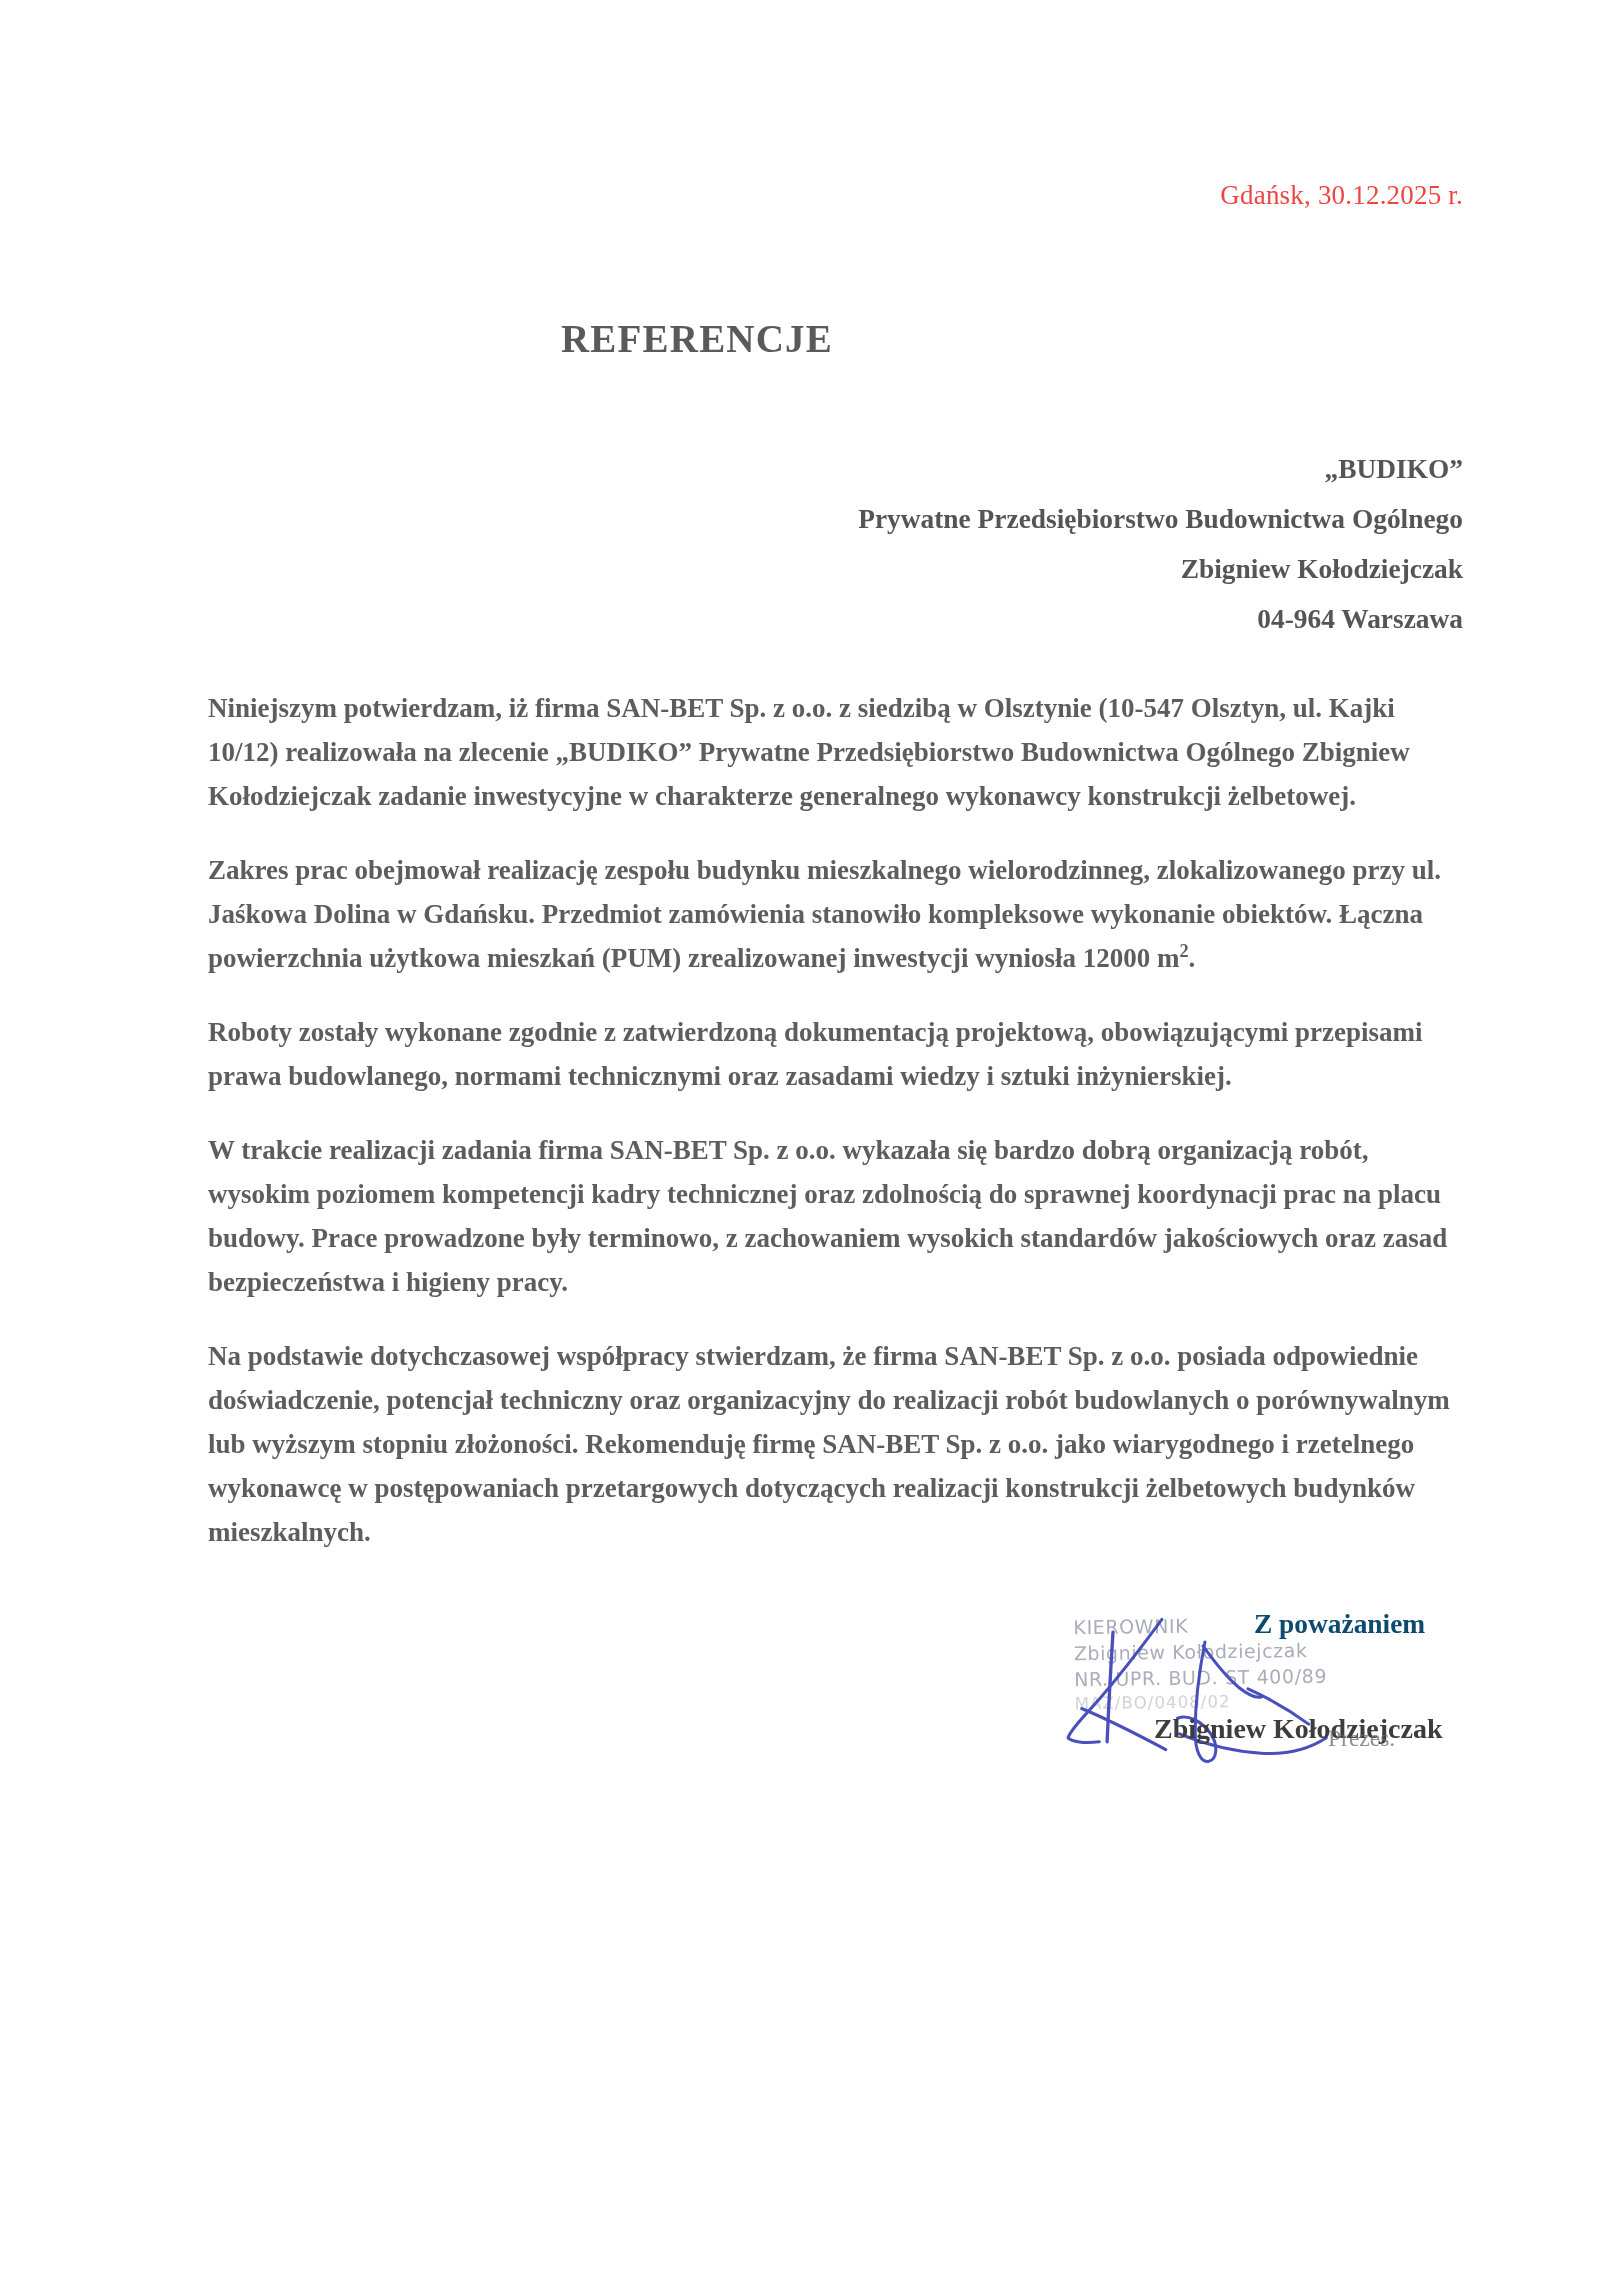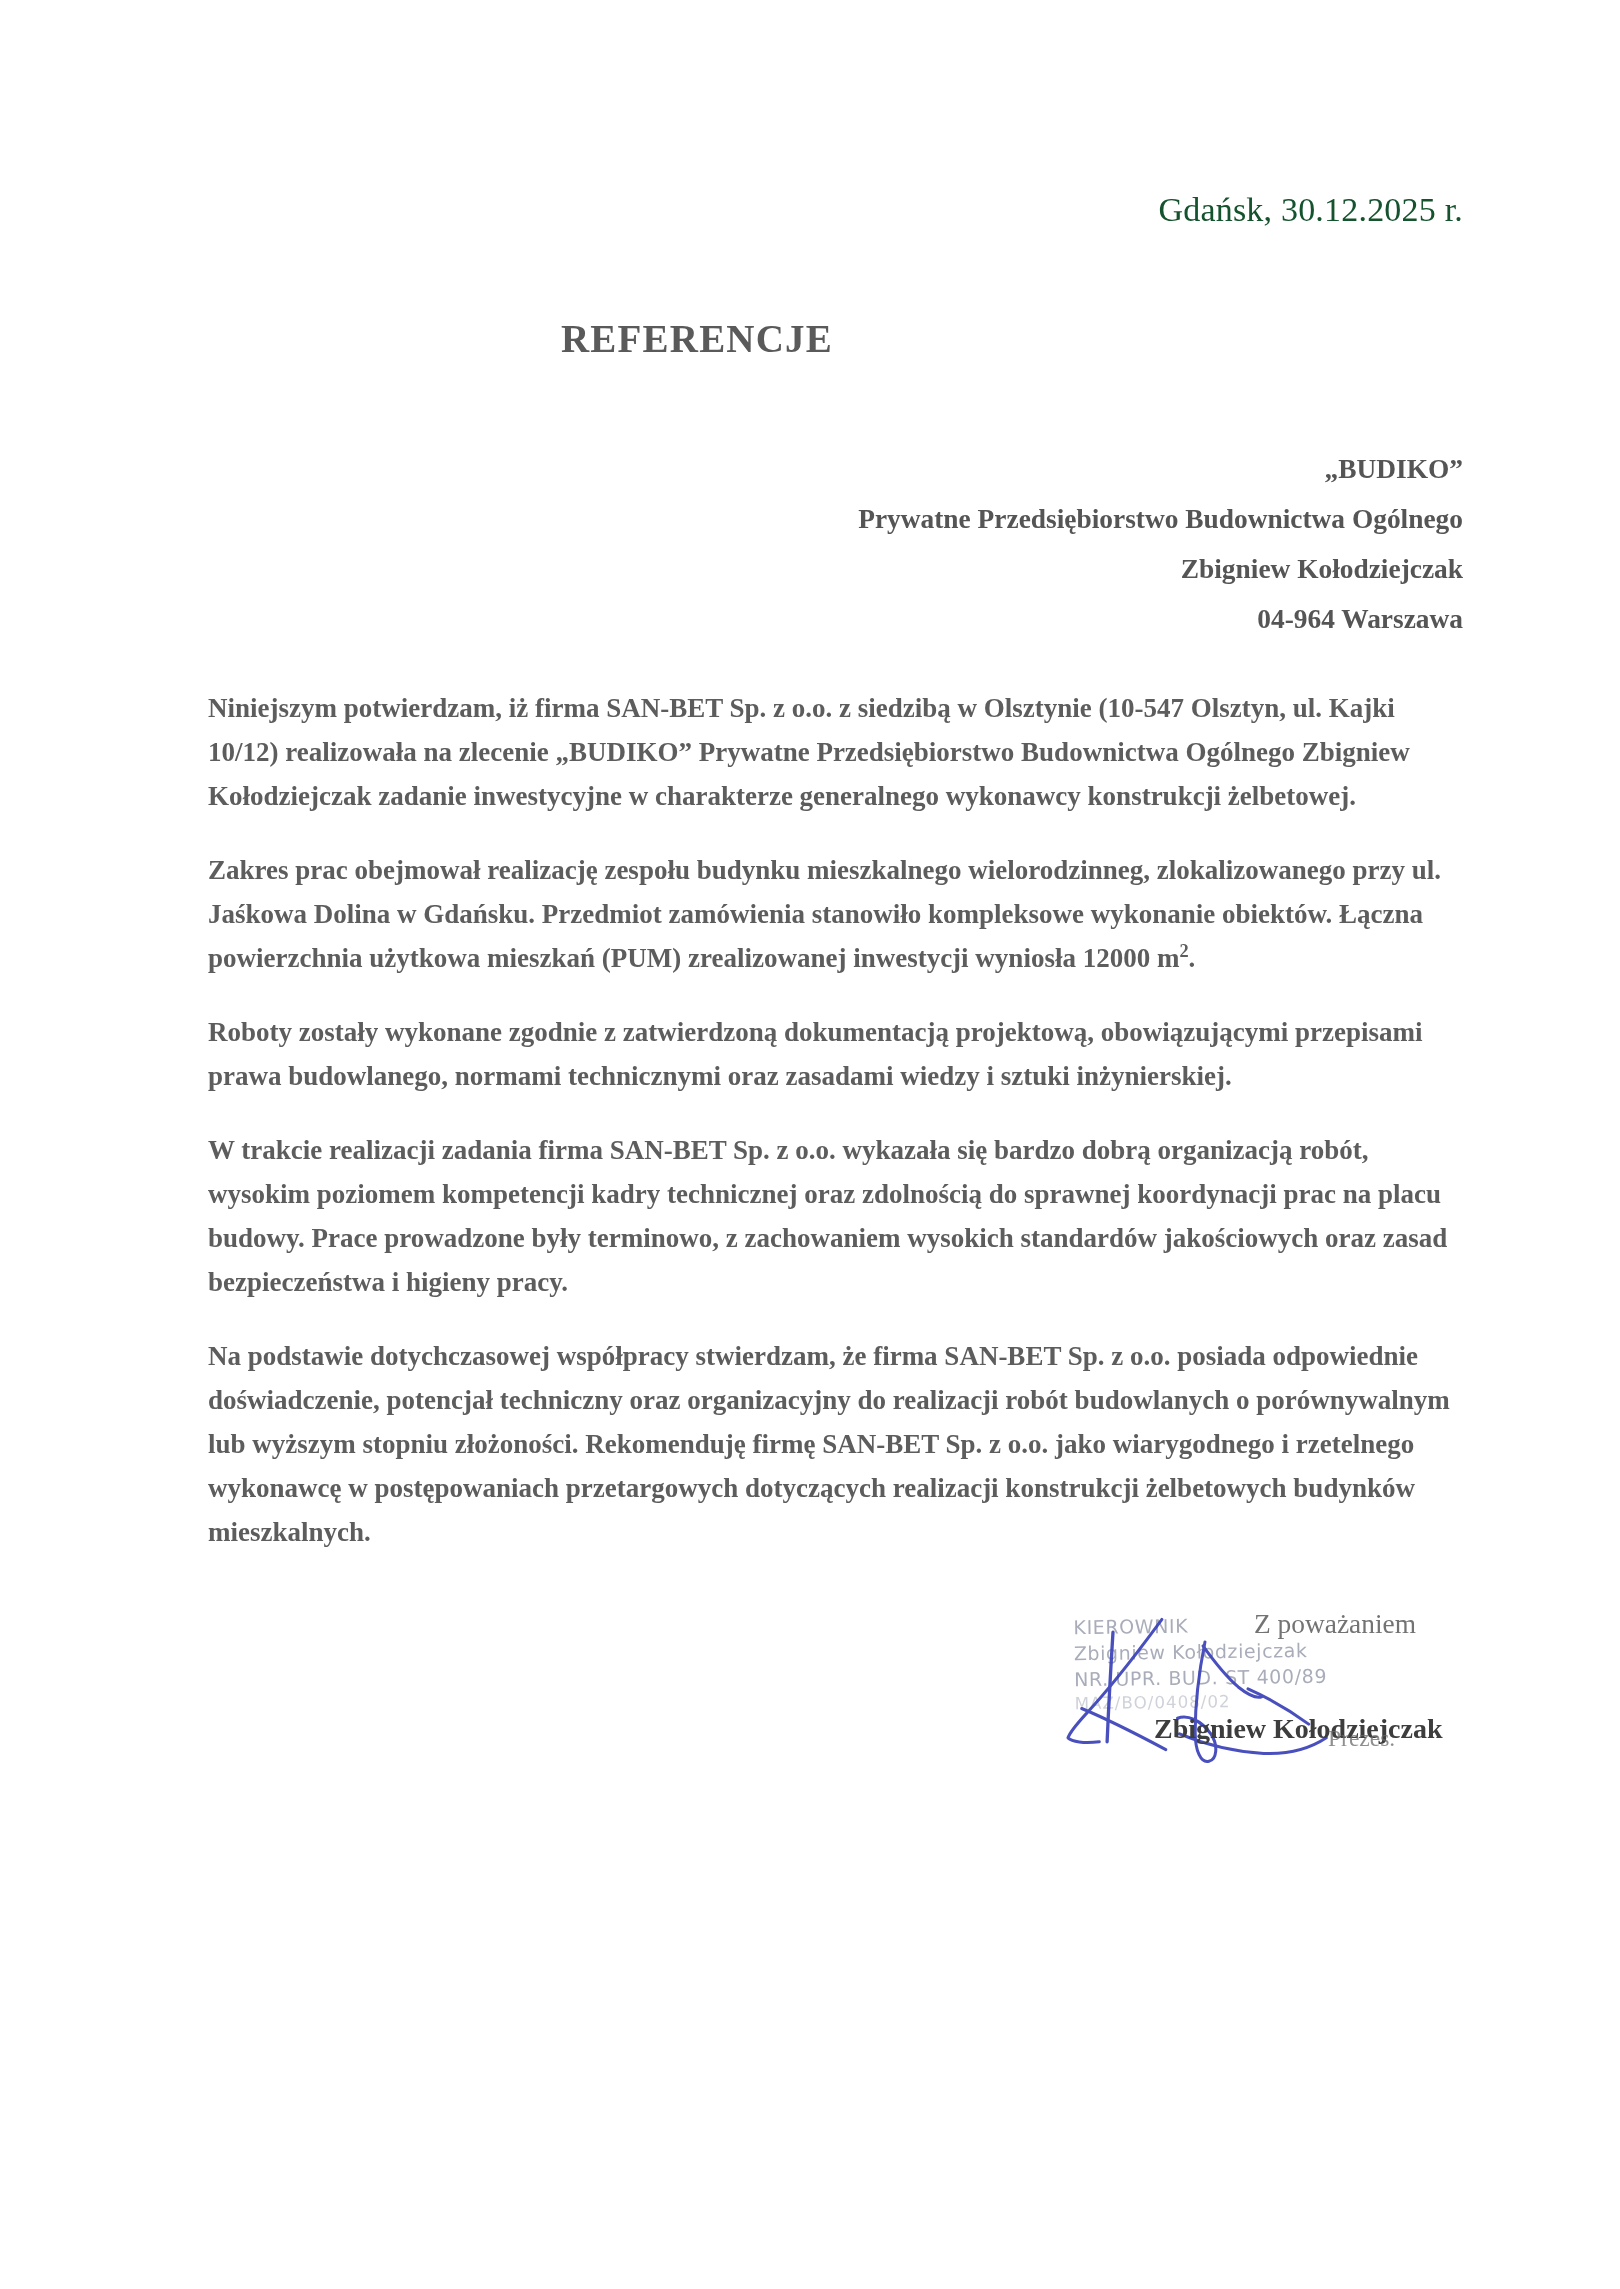--- a/index.html
+++ b/index.html
@@ -16,26 +16,26 @@
     background: #ffffff;
     box-sizing: border-box;
     font-family: "Liberation Serif", "DejaVu Serif", serif;
     color: #5d5d5d;
     overflow: hidden;
   }
 
   
   .date-line {
     position: absolute;
-    top: 191px;
+    top: 180px;
     right: 157px;
-    font-size: 34px;
+    font-size: 27px;
     letter-spacing: 0.2px;
     white-space: nowrap;
-    color: #14532d;
+    color: #ef4444;
   }
 
   
   .doc-title {
     position: absolute;
     top: 316px;
     left: 0;
     width: 1620px;
     text-align: center;
     font-size: 39px;
@@ -120,22 +120,22 @@
     height: 181px;
     pointer-events: none;
   }
 
   
   .closing {
     position: absolute;
     left: 186px;
     top: 41px;
     font-size: 27.4px;
-    font-weight: normal;
-    color: #737373;
+    font-weight: bold;
+    color: #0c4a6e;
     white-space: nowrap;
   }
   .signer-name {
     position: absolute;
     left: 86px;
     top: 145px;
     font-size: 28px;
     font-weight: bold;
     color: #3d3d3d;
     white-space: nowrap;

